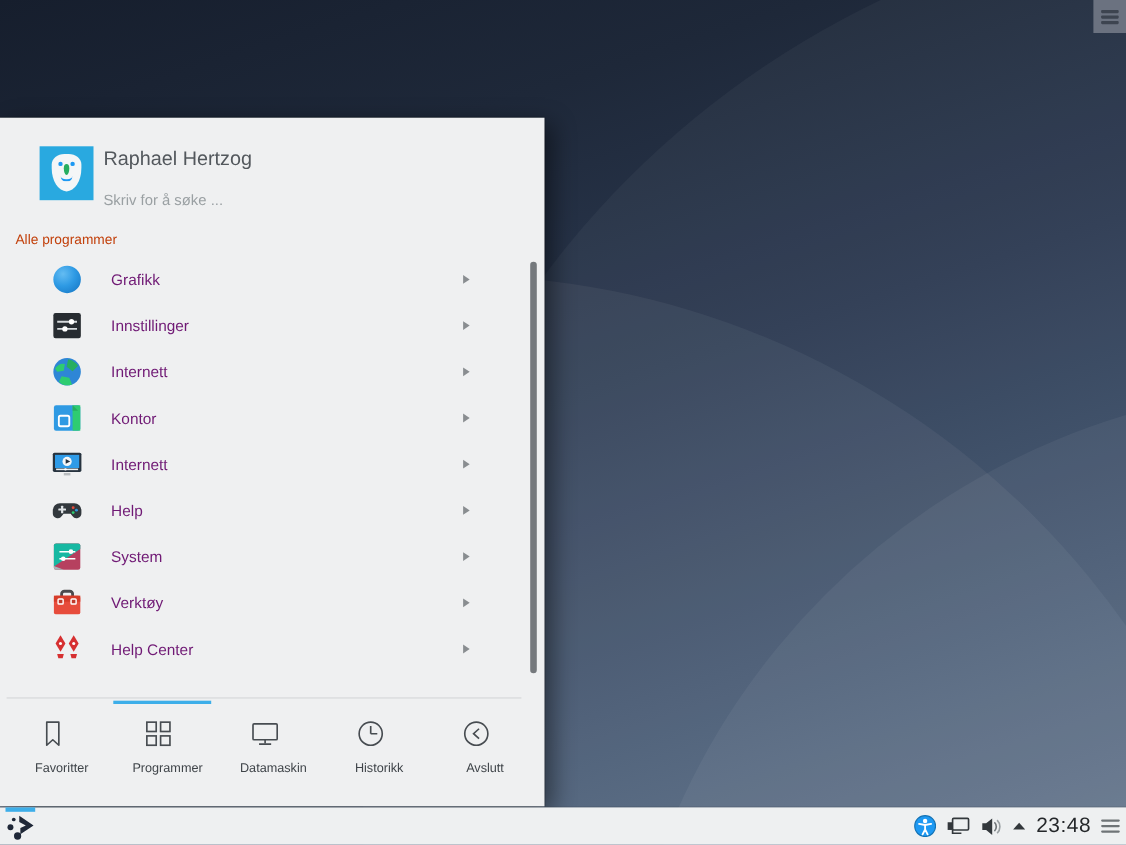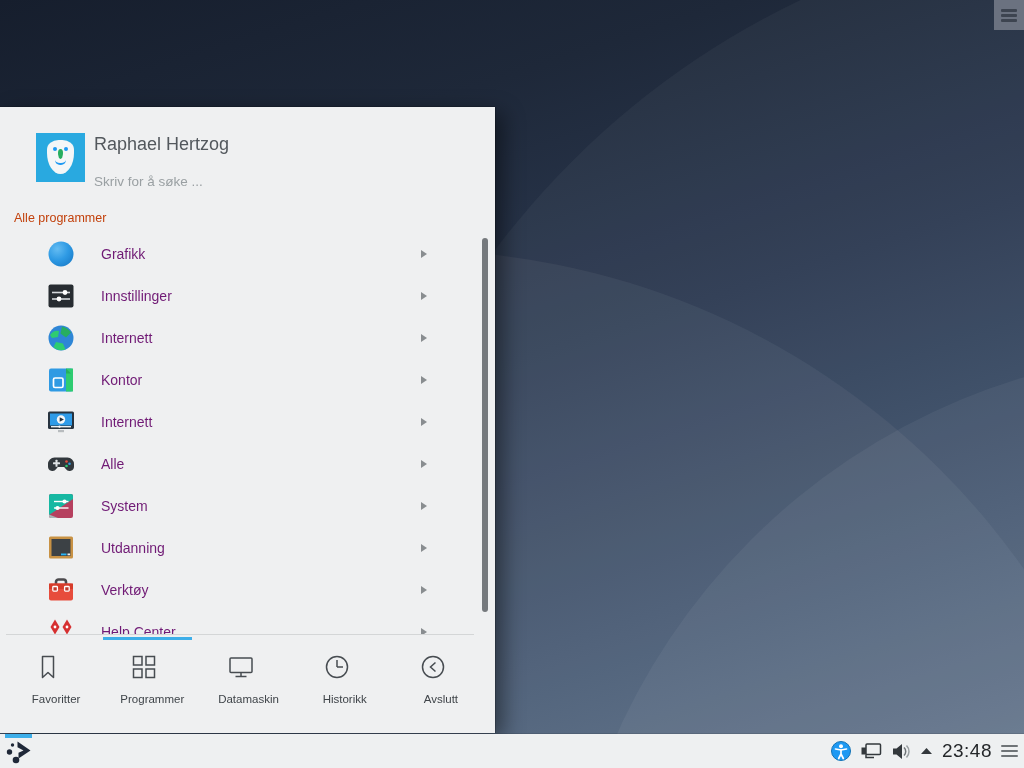--- a/index.html
+++ b/index.html
@@ -179,52 +179,40 @@
         <span class="cat-icon">
           <svg viewBox="0 0 28 28">
             <path d="M7.5 7.5 h13 a6.5 6.5 0 0 1 6.5 6.5 v2.5 a4.5 4.5 0 0 1 -8.2 2.6 l-1.6 -2.1 h-6.4 l-1.6 2.1 a4.5 4.5 0 0 1 -8.2 -2.6 v-2.5 a6.5 6.5 0 0 1 6.5 -6.5 Z" fill="#32383d"></path>
             <rect x="6" y="12.2" width="7" height="2" rx="0.5" fill="#dfe3e6"></rect>
               <rect x="8.5" y="9.7" width="2" height="7" rx="0.5" fill="#dfe3e6"></rect>
             <circle cx="19.5" cy="11.5" r="1.3" fill="#e74c3c"></circle>
               <circle cx="22.5" cy="13.8" r="1.3" fill="#3498db"></circle>
               <circle cx="19.5" cy="16" r="1.3" fill="#2ecc71"></circle>
             </svg>
         </span>
-        <span class="cat-label">Alle</span>
+        <span class="cat-label">Help</span>
         <span class="cat-arrow"></span>
       </div>
 
       <div class="cat-row">
         <span class="cat-icon">
           <svg viewBox="0 0 28 28">
               <rect x="2" y="2" width="24" height="24" rx="2" fill="#b6405f"></rect>
             <path d="M2 4 a2 2 0 0 1 2 -2 h20 a2 2 0 0 1 2 2 v3 L2 23 Z" fill="#16b8a2"></path>
             <path d="M2 22.5 L11 26 H4 a2 2 0 0 1 -2 -2 Z" fill="#aab4b8"></path>
             <line x1="7" y1="9.5" x2="21.5" y2="9.5" stroke="#fff" stroke-width="1.4"></line>
               <circle cx="17.5" cy="9.5" r="2.1" fill="#fff"></circle>
             <line x1="7" y1="16" x2="21.5" y2="16" stroke="#fff" stroke-width="1.4"></line>
               <circle cx="10.5" cy="16" r="2.1" fill="#fff"></circle>
             </svg>
         </span>
         <span class="cat-label">System</span>
         <span class="cat-arrow"></span>
       </div>
 
-      <div class="cat-row">
-        <span class="cat-icon">
-          <svg viewBox="0 0 28 28">
-              <rect x="2" y="2.5" width="24" height="22" rx="1.5" fill="#c89245"></rect>
-            <rect x="4.5" y="5" width="19" height="17" fill="#3c4145"></rect>
-            <rect x="14" y="19.5" width="5.5" height="1.8" fill="#29b6f6"></rect>
-              <rect x="20.5" y="19.5" width="2.6" height="1.8" fill="#eceff1"></rect>
-            </svg>
-        </span>
-        <span class="cat-label">Utdanning</span>
-        <span class="cat-arrow"></span>
-      </div>
 
       <div class="cat-row">
         <span class="cat-icon">
           <svg viewBox="0 0 28 28">
             <rect x="9" y="3.5" width="10" height="7" rx="2.5" fill="none" stroke="#4c4a4d" stroke-width="2.6"></rect>
             <rect x="2" y="7.5" width="24" height="17" rx="2" fill="#e74c3c"></rect>
             <rect x="2" y="7.5" width="24" height="5.5" fill="#d63c2a"></rect>
             <rect x="5.8" y="10.5" width="4.6" height="4.6" rx="0.8" fill="#c0392b" stroke="#fff" stroke-width="1.3"></rect>
             <rect x="17.6" y="10.5" width="4.6" height="4.6" rx="0.8" fill="#c0392b" stroke="#fff" stroke-width="1.3"></rect>
             </svg>

